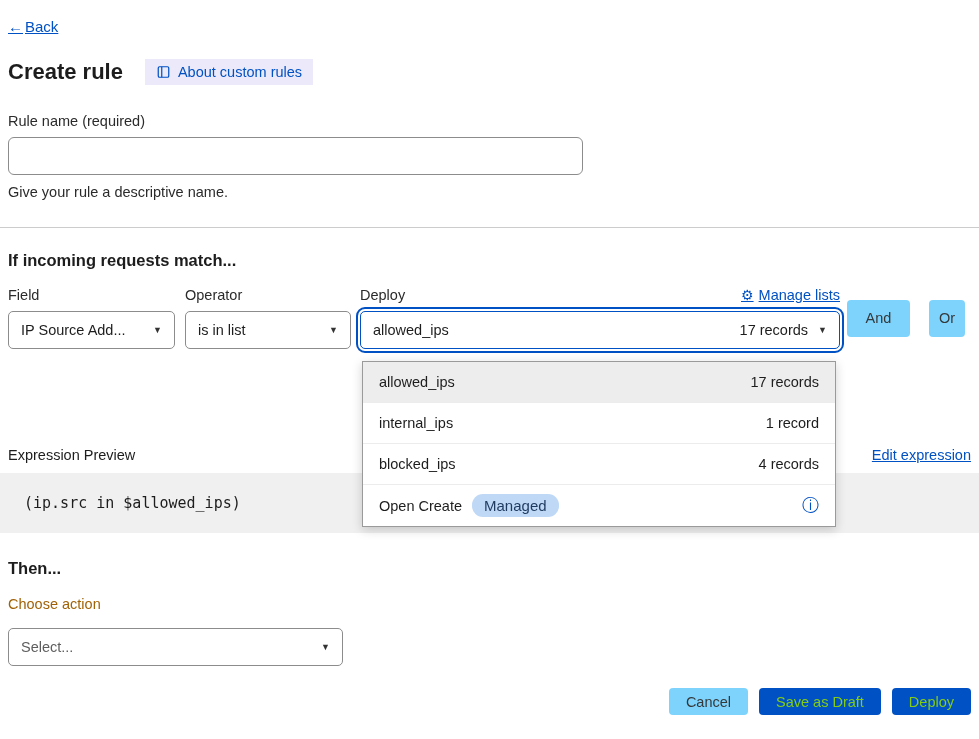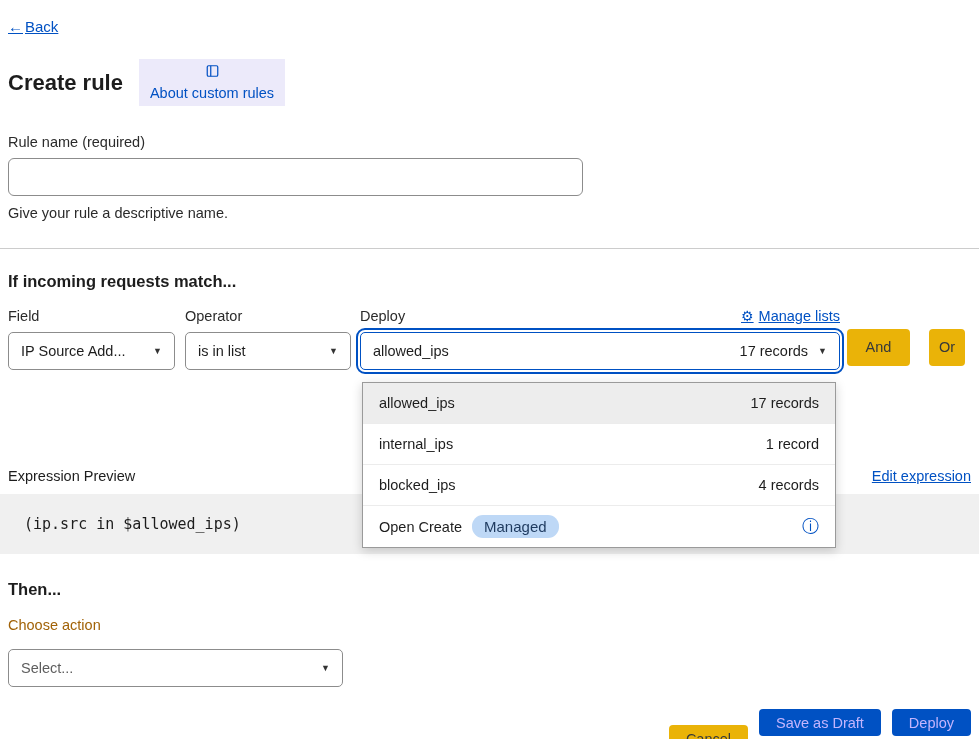--- a/index.html
+++ b/index.html
@@ -15,27 +15,27 @@
   }
   .page { padding: 0 8px; }
 
   a, .link { color: #0051c3; text-decoration: underline; cursor: pointer; }
 
   
   .back-row { padding-top: 18px; font-size: 15px; }
   .back-row .link { display: inline-flex; align-items: center; gap: 2px; }
 
   
-  .title-row { margin-top: 24px; display: flex; align-items: center; gap: 16px; }
+  .title-row { margin-top: 24px; display: flex; align-items: center; gap: 22px; }
   .page-title { font-size: 22px; font-weight: bold; margin: 0; }
   .about-pill {
     background: #eceafa; color: #0051c3;
     border-radius: 0; padding: 5px 11px;
     display: inline-flex; align-items: center; gap: 7px;
-    font-size: 14.5px; cursor: pointer; text-decoration: none; flex-direction: column;
+    font-size: 14.5px; cursor: pointer; text-decoration: none;
   }
 
   
   .field-label { margin-top: 28px; margin-bottom: 8px; color: #2b2b2b; }
   .text-input {
     width: 575px; height: 38px;
     border: 1px solid #8c8c8c; border-radius: 6px;
     padding: 0 12px; font-size: 14.5px;
     font-family: "Liberation Sans", sans-serif;
   }
@@ -64,21 +64,21 @@
   }
   .chevron { font-size: 9px; color: #333; margin-left: 10px; }
   .select-right { display: flex; align-items: center; }
   .value-select {
     border: 1px solid #0051c3;
     outline: 2px solid #0051c3; outline-offset: 2px;
   }
 
   .btn { border: none; border-radius: 4px; font-size: 14.5px; cursor: pointer;
          font-family: "Liberation Sans", sans-serif; }
-  .btn-gray { background: #eab308; color: #36393a; padding: 0 16px; height: 37px; margin-top: 16px; }
+  .btn-gray { background: #7dd3fc; color: #36393a; padding: 0 16px; height: 37px; }
   .btn-and { margin-right: 19px; min-width: 63px; }
   .btn-or { min-width: 35px; padding: 0 10px; }
 
   
   .listbox {
     position: absolute; top: calc(100% + 12px); left: 2px; right: 4px;
     background: #fff; border: 1px solid #9a9a9a;
     box-shadow: 0 3px 10px rgba(0,0,0,0.18);
     z-index: 20;
   }
@@ -107,21 +107,21 @@
   }
 
   
   .then-heading { margin-top: 26px; }
   .action-label { margin-top: 18px; margin-bottom: 16px; color: #a16207; }
   .action-select { width: 335px; color: #5e5e5e; }
 
   
   .footer-row { display: flex; justify-content: flex-end; gap: 11px; margin-top: 22px; }
   .btn-footer { height: 27px; padding: 4px 17px; }
-  .btn-primary { background: #0051c3; color: #c4b5fd; }
+  .btn-primary { background: #0051c3; color: #84cc16; }
 </style>
 </head>
 <body>
 
 <div class="page">
 
   
   <div class="back-row">
     <span class="link">
         <span>←</span>

